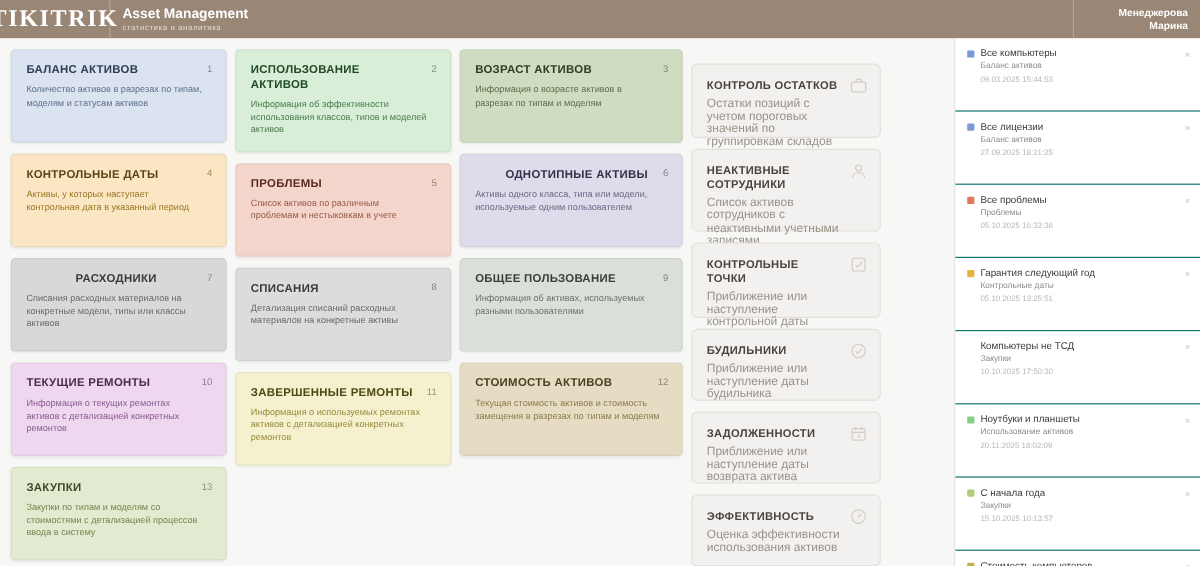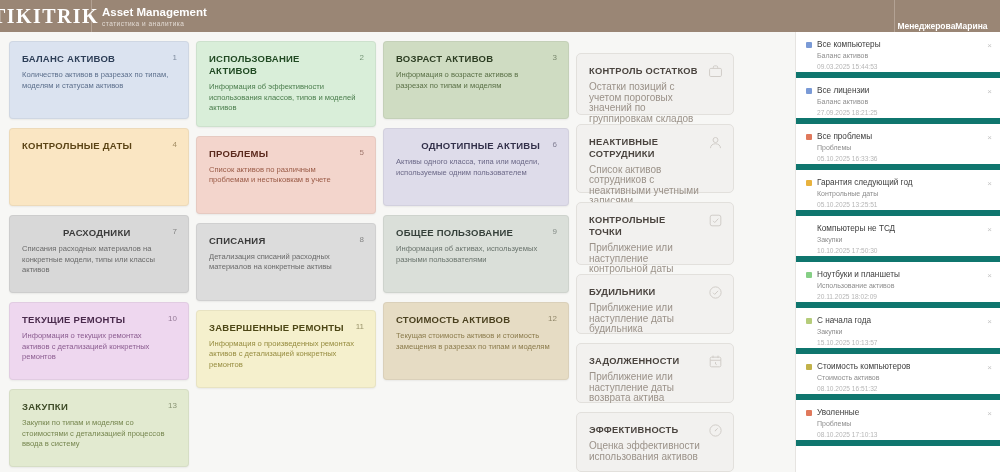--- a/index.html
+++ b/index.html
@@ -48,21 +48,21 @@
   }
   .app-sub {
     font-size: 6.5px;
     letter-spacing: 0.5px;
     line-height: 10px;
     color: #e3dbd4;
   }
   .user-cell {
     width: 105px;
     display: flex;
-    flex-direction: row;
+    flex-direction: column;
     align-items: flex-end;
     justify-content: center;
     padding-right: 10px;
     font-size: 8.5px;
     font-weight: 700;
     line-height: 11px;
     color: #ffffff;
   }
 
   
@@ -149,22 +149,22 @@
   
   .sidebar {
     width: 205px;
     background: #ffffff;
     border-left: 1px solid #e6e4e1;
     overflow: hidden;
   }
   .notif {
     position: relative;
     padding: 8px 7px 8px 10px;
-    border-bottom: 6px solid #0f766e;
-    height: 46px;
+    border-bottom: 1px solid #0f766e;
+    height: 61px;
   }
   .notif-head {
     display: flex;
     align-items: center;
     gap: 5px;
   }
   .sw {
     width: 6px; height: 6px;
     border-radius: 1px;
     flex: 0 0 auto;
@@ -217,20 +217,21 @@
   <div class="main-area">
     <div class="col col-a" id="col0">
         <div class="card" style="background: rgb(219, 227, 240);">
           <div class="card-num" style="color: rgb(45, 62, 87);">1</div>
           <div class="card-title" style="color: rgb(45, 62, 87);">БАЛАНС АКТИВОВ</div>
           <div class="card-desc" style="color: rgb(92, 111, 140);">Количество активов в разрезах по типам, моделям и статусам активов</div>
         </div>
         <div class="card" style="background: rgb(250, 230, 195);">
           <div class="card-num" style="color: rgb(91, 68, 21);">4</div>
           <div class="card-title" style="color: rgb(91, 68, 21);">КОНТРОЛЬНЫЕ ДАТЫ</div>
+          <div class="card-desc" style="color: rgb(154, 119, 38);">Активы, у которых наступает контрольная дата в указанный период</div>
         </div>
         <div class="card" style="background: rgb(216, 216, 216);">
           <div class="card-num" style="color: rgb(58, 58, 58);">7</div>
           <div class="card-title" style="color: rgb(58, 58, 58); padding-left: 41px;">РАСХОДНИКИ</div>
           <div class="card-desc" style="color: rgb(106, 106, 106);">Списания расходных материалов на конкретные модели, типы или классы активов</div>
         </div>
         <div class="card" style="background: rgb(238, 215, 239);">
           <div class="card-num" style="color: rgb(74, 43, 77);">10</div>
           <div class="card-title" style="color: rgb(74, 43, 77);">ТЕКУЩИЕ РЕМОНТЫ</div>
           <div class="card-desc" style="color: rgb(138, 91, 143);">Информация о текущих ремонтах активов с детализацией конкретных ремонтов</div>
@@ -253,21 +254,21 @@
           <div class="card-desc" style="color: rgb(154, 90, 70);">Список активов по различным проблемам и нестыковкам в учете</div>
         </div>
         <div class="card" style="background: rgb(220, 220, 220);">
           <div class="card-num" style="color: rgb(58, 58, 58);">8</div>
           <div class="card-title" style="color: rgb(58, 58, 58);">СПИСАНИЯ</div>
           <div class="card-desc" style="color: rgb(106, 106, 106);">Детализация списаний расходных материалов на конкретные активы</div>
         </div>
         <div class="card" style="background: rgb(245, 240, 205);">
           <div class="card-num" style="color: rgb(77, 71, 22); margin-left: 48px;">11</div>
           <div class="card-title" style="color: rgb(77, 71, 22);">ЗАВЕРШЕННЫЕ РЕМОНТЫ</div>
-          <div class="card-desc" style="color: rgb(150, 140, 63);">Информация о произведенных ремонтах активов с детализацией конкретных ремонтов</div>
+          <div class="card-desc" style="color: rgb(150, 140, 63);">Информация о используемых ремонтах активов с детализацией конкретных ремонтов</div>
         </div>
       </div>
     <div class="col col-c" id="col2">
         <div class="card" style="background: rgb(207, 220, 194);">
           <div class="card-num" style="color: rgb(44, 61, 34);">3</div>
           <div class="card-title" style="color: rgb(44, 61, 34);">ВОЗРАСТ АКТИВОВ</div>
           <div class="card-desc" style="color: rgb(90, 112, 70);">Информация о возрасте активов в разрезах по типам и моделям</div>
         </div>
         <div class="card" style="background: rgb(222, 220, 234);">
           <div class="card-num" style="color: rgb(50, 48, 74);">6</div>

